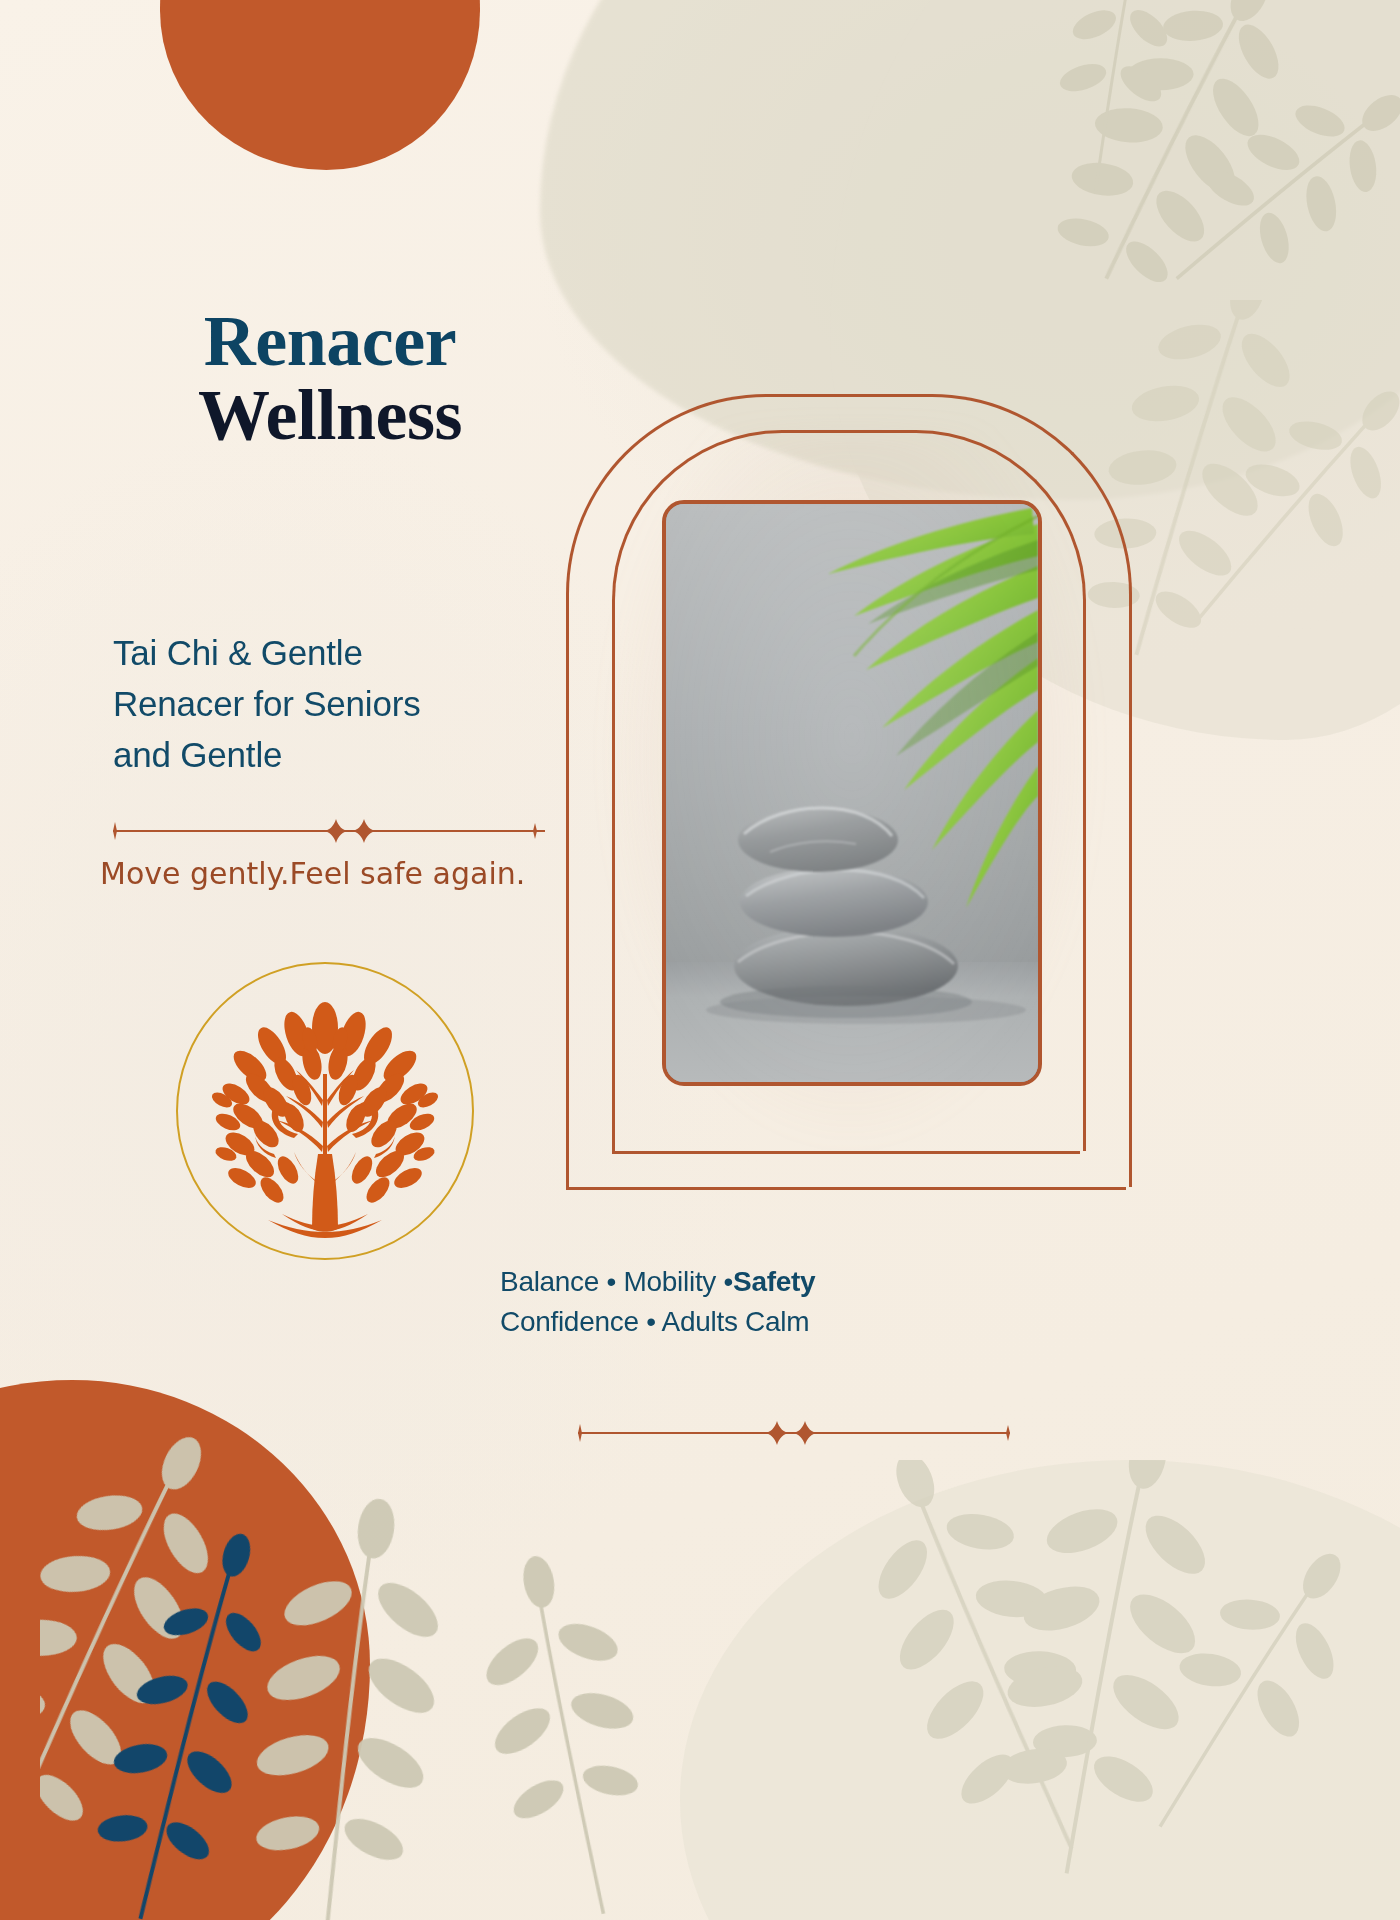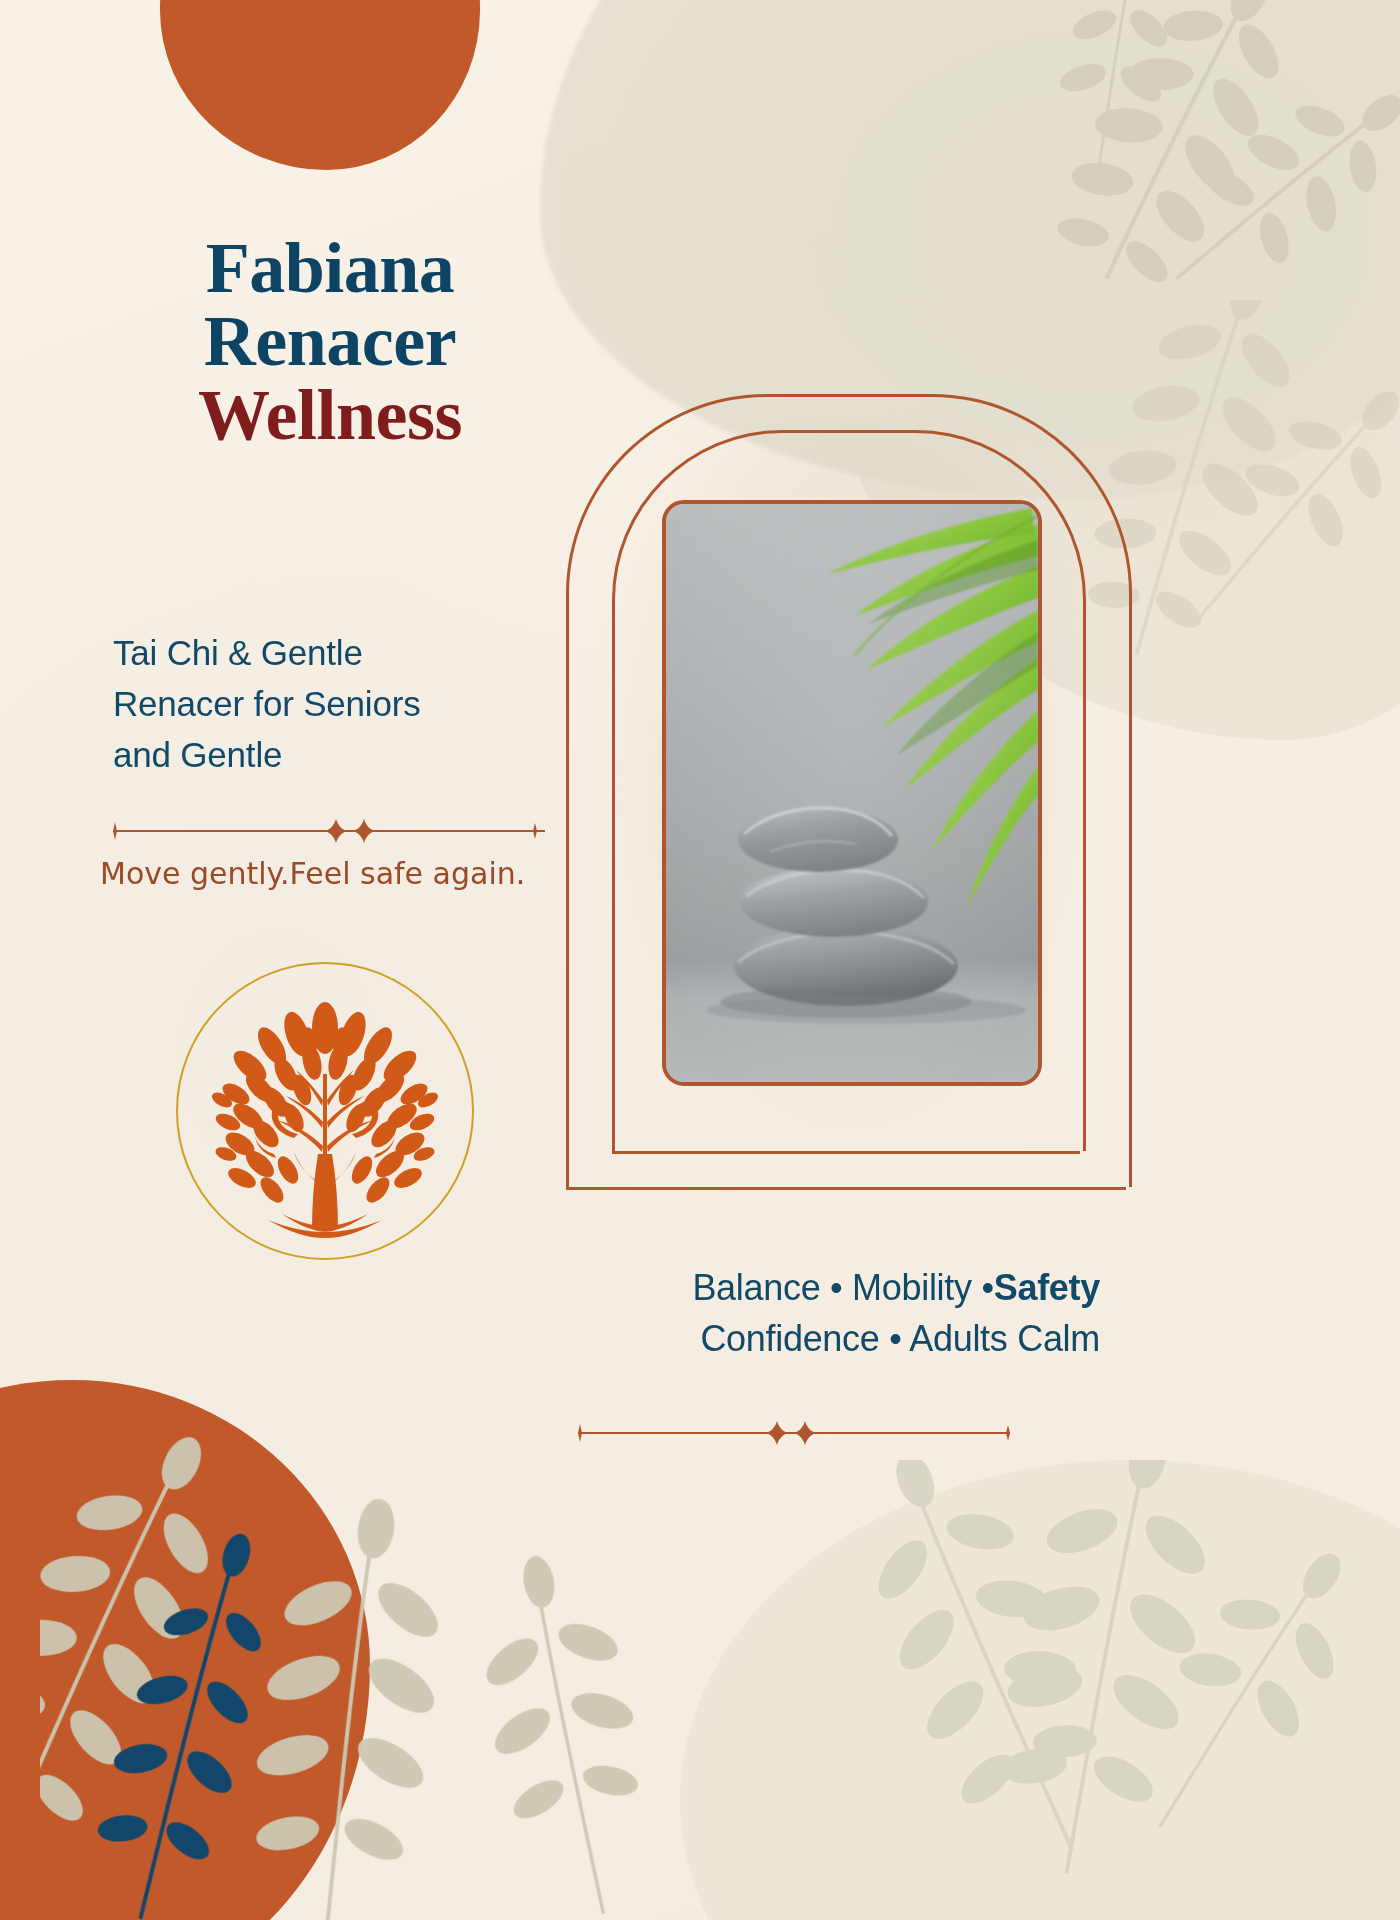--- a/index.html
+++ b/index.html
@@ -87,21 +87,21 @@
     left: 95px; top: 232px;
     width: 470px;
     text-align: center;
     font-family: "Liberation Serif", "DejaVu Serif", serif;
     font-weight: 700;
     color: #0d4463;
     font-size: 72px;
     line-height: 1.02;
     letter-spacing: -0.5px;
   }
-  .headline .accent { color: #7f1d1d; display: block; }
+  .headline .accent { color: #0f172a; display: block; }
 
   .subhead {
     position: absolute;
     left: 113px; top: 628px;
     width: 440px;
     color: #114a68;
     font-size: 35px;
     line-height: 1.45;
     font-weight: 500;
     letter-spacing: -0.2px;
@@ -201,23 +201,23 @@
     left: 0; right: 0; bottom: 0; height: 120px;
     background: linear-gradient(180deg, #9a9ea0 0%, #adb1b2 30%, #b7babb 100%);
   }
   .photo-blur { position: absolute; inset: 0; filter: blur(1.2px); }
 
   
   .keywords {
     position: absolute;
     left: 500px; top: 1262px;
     width: 600px;
-    text-align: right;
+    text-align: left;
     color: #114a68;
-    font-size: 36px;
+    font-size: 28px;
     line-height: 1.42;
     font-weight: 500;
     letter-spacing: -0.3px;
   }
   .keywords .kw-bold { font-weight: 700; }
 
   
   .photo-glow {
     position: absolute;
     left: 600px; top: 430px;
@@ -392,21 +392,21 @@
         <ellipse cx="-36" cy="54" rx="30" ry="15" transform="rotate(-30 -36 54)"></ellipse>
         <ellipse cx="38" cy="48" rx="30" ry="15" transform="rotate(30 38 48)"></ellipse>
         <ellipse cx="-38" cy="122" rx="31" ry="16" transform="rotate(-26 -38 122)"></ellipse>
         <ellipse cx="40" cy="116" rx="31" ry="16" transform="rotate(26 40 116)"></ellipse>
         <ellipse cx="2" cy="-18" rx="15" ry="25"></ellipse>
       </g>
     </g>
   </svg>
 
   <div class="headline">
-    <span>Fabiana</span><br>
+    <br>
     <span>Renacer</span>
     <span class="accent">Wellness</span>
   </div>
 
   <div class="subhead">
     <div>Tai Chi &amp; Gentle</div>
     <div>Renacer for Seniors</div>
     <div>and Gentle</div>
   </div>
 

